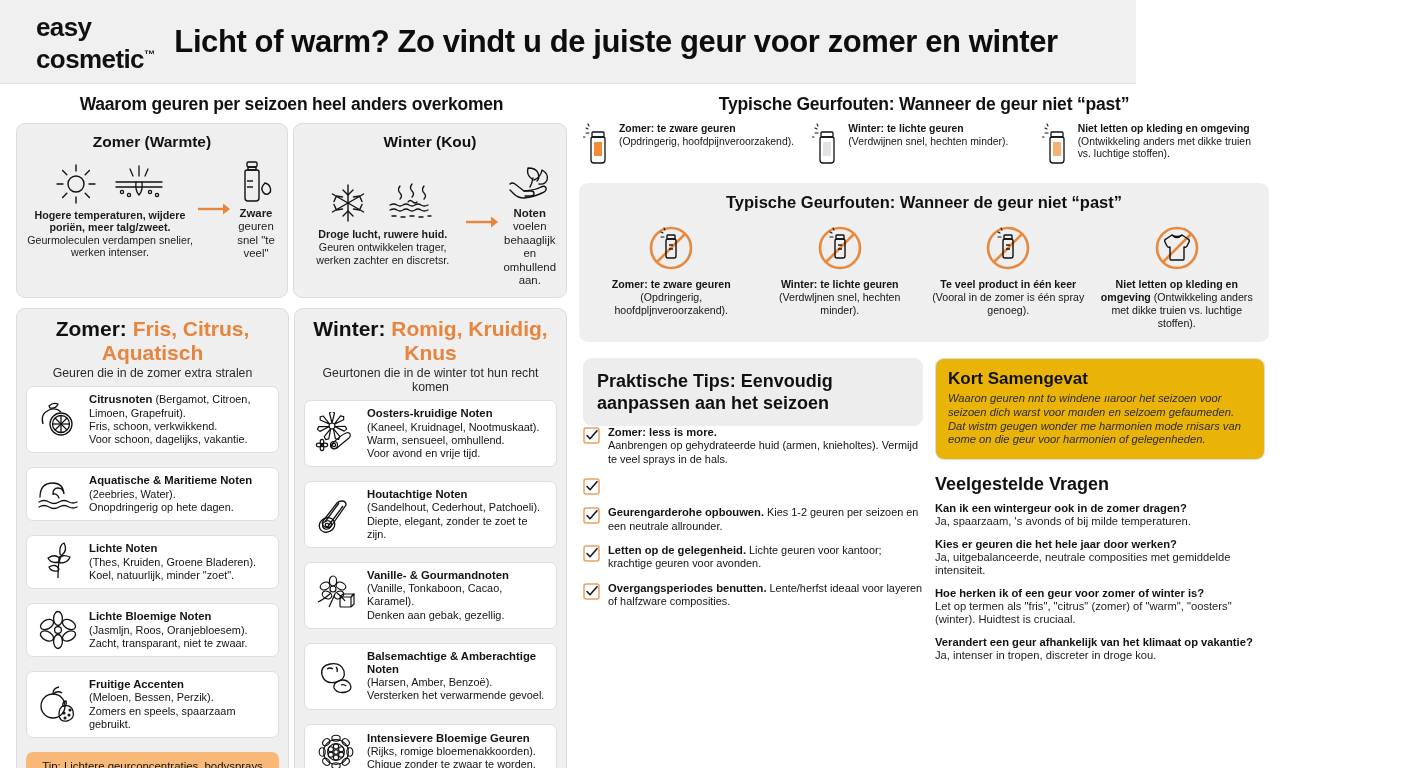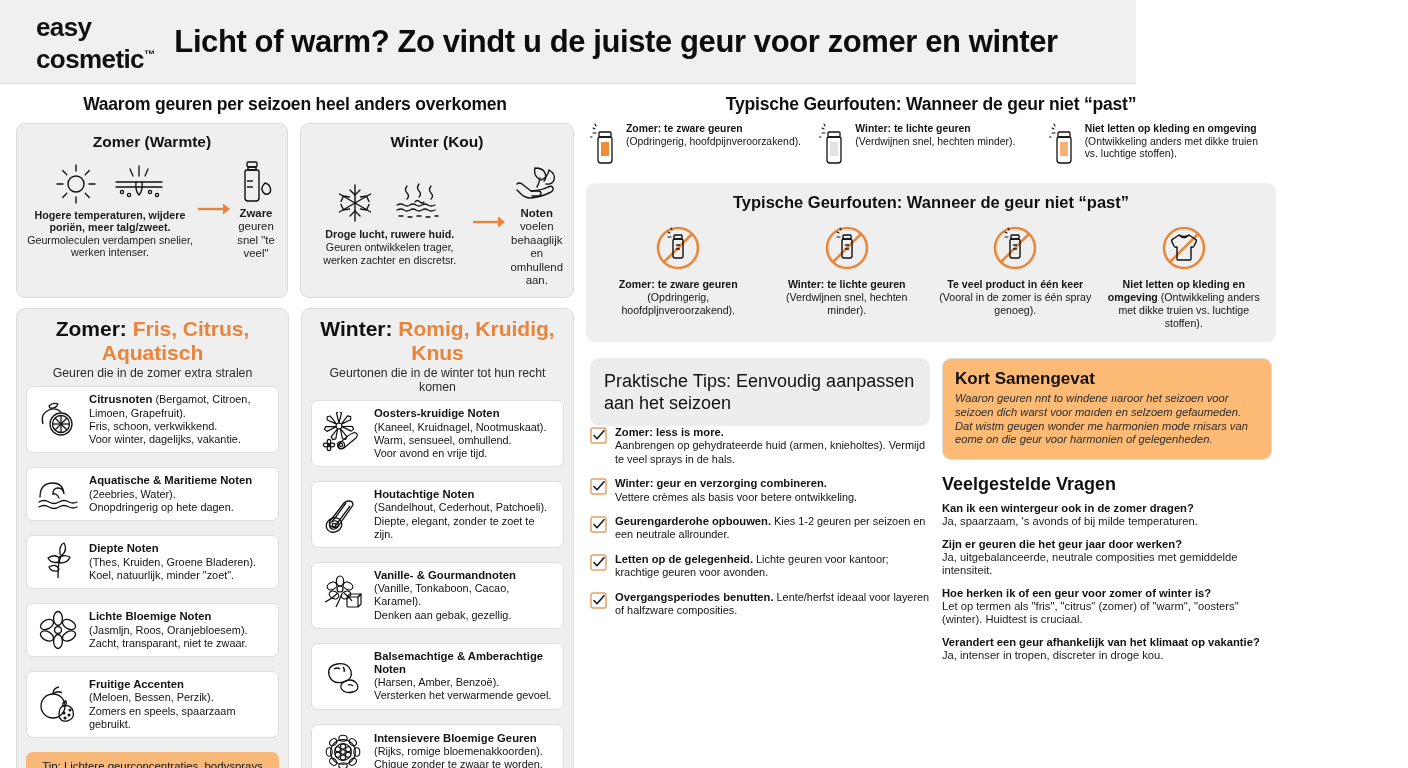--- a/index.html
+++ b/index.html
@@ -35,21 +35,21 @@
   
   .body-wrap { display: flex; padding: 8px 16px 0 16px; gap: 12px; }
   .col-left { width: 690px; }
   .col-right { width: 690px; }
 
   .section-title {
     text-align: center; font-size: 17.5px; font-weight: 700;
     color: #111; margin: 2px 0 8px 0; letter-spacing: -0.2px;
   }
 
-  .two-cards { display: flex; gap: 12px; justify-content: flex-end; }
+  .two-cards { display: flex; gap: 5px; justify-content: flex-end; }
   .card {
     background: #efefef; border: 1px solid #dcdcdc; border-radius: 9px;
     flex: 1 1 0; padding: 9px 10px 10px 10px;
   }
   .card-title {
     text-align: center; font-size: 15.5px; font-weight: 700; color: #111;
     margin-bottom: 6px;
   }
   .season-flow { display: flex; align-items: center; justify-content: center; gap: 4px; }
   .flow-left { flex: 1 1 auto; text-align: center; }
@@ -105,30 +105,30 @@
   .g4 .gt { font-size: 10.6px; line-height: 13px; color: #141414; margin-top: 2px; }
   .g4 .gt b { font-weight: 700; }
 
   
   .lower { display:flex; gap: 12px; margin-top: 16px; padding: 0 4px; }
   .lower-l { width: 340px; }
   .lower-r { width: 330px; }
 
   .tips-head {
     background: #ededed; border-radius: 9px; padding: 12px 14px;
-    font-size: 18px; font-weight: 400; line-height: 22px; color: #111;
+    font-size: 18px; font-weight: 700; line-height: 22px; color: #111;
   }
   .tip-list { }
   .tip-row { display: flex; gap: 8px; margin-bottom: 11px; align-items: flex-start; }
   .tip-chk { width: 17px; flex: 0 0 17px; padding-top: 1px;}
   .tip-tx { font-size: 10.9px; line-height: 13.4px; color: #131313; }
   .tip-tx b { font-weight: 700; font-size: 11.2px; }
 
   .summary-box {
-    background: #fdba74; border: 1px solid #dcdcdc; border-radius: 9px;
+    background: #eab308; border: 1px solid #dcdcdc; border-radius: 9px;
     padding: 10px 12px 12px 12px;
   }
   .summary-title { font-size: 17px; font-weight: 700; color: #111; margin-bottom: 3px;}
   .summary-body { font-size: 11.2px; line-height: 13.8px; color: #2b2b2b; font-style: italic; }
 
   .faq-title { font-size: 18px; font-weight: 700; color: #111; margin: 14px 0 7px 0; }
   .faq-item { margin-bottom: 9px; }
   .faq-q { font-size: 11.2px; font-weight: 700; line-height: 13.2px; color: #111; }
   .faq-a { font-size: 11.2px; line-height: 13.4px; color: #1c1c1c; }
 
@@ -302,21 +302,21 @@
                 <circle cx="24" cy="24" r="8.5"></circle>
                 <line x1="24" y1="15.5" x2="24" y2="32.5"></line>
                   <line x1="15.5" y1="24" x2="32.5" y2="24"></line>
                 <line x1="18" y1="18" x2="30" y2="30"></line>
                   <line x1="18" y1="30" x2="30" y2="18"></line>
               </svg>
             </span>
             <span class="note-txt">
               <b>Citrusnoten</b><span> (Bergamot, Citroen, Limoen, Grapefruit).</span><br>
               <span>Fris, schoon, verkwikkend.</span><br>
-              <span>Voor winter, dagelijks, vakantie.</span>
+              <span>Voor schoon, dagelijks, vakantie.</span>
             </span>
           </div>
 
           <div class="note">
             <span class="note-ico">
               <svg width="44" height="38" viewBox="0 0 44 38" fill="none" stroke="#111" stroke-width="1.3" stroke-linecap="round">
                 <path d="M4 22 q0 -14 13 -14 q10 0 11 11 q-1 -6 -6 -6 q-5 0 -5 6"></path>
                 <path d="M17 19 q4 -1 6 4"></path>
                 <path d="M3 27 q5 -3 10 0 q5 3 10 0 q5 -3 10 0 q4 2 8 0"></path>
                 <path d="M3 32 q5 -3 10 0 q5 3 10 0 q5 -3 10 0 q4 2 8 0"></path>
@@ -333,21 +333,21 @@
             <span class="note-ico">
               <svg width="42" height="40" viewBox="0 0 42 40" fill="none" stroke="#111" stroke-width="1.3" stroke-linejoin="round">
                 <path d="M21 36 q0 -14 2 -22"></path>
                 <path d="M23 12 q-1 -9 4 -11 q4 7 -2 12 q-1 1 -2 -1z"></path>
                 <path d="M22 20 q-8 2 -11 -4 q8 -5 12 1z"></path>
                 <path d="M23 21 q8 0 10 -6 q-9 -4 -11 3z"></path>
                 <path d="M21 29 q-7 1 -9 -4 q7 -4 10 2z"></path>
               </svg>
             </span>
             <span class="note-txt">
-              <b>Diepte Noten</b><br>
+              <b>Lichte Noten</b><br>
               <span>(Thes, Kruiden, Groene Bladeren).</span><br>
               <span>Koel, natuurlijk, minder "zoet".</span>
             </span>
           </div>
 
           <div class="note">
             <span class="note-ico">
               <svg width="42" height="40" viewBox="0 0 42 40" fill="none" stroke="#111" stroke-width="1.3">
                 <circle cx="21" cy="20" r="3.4"></circle>
                 <ellipse cx="21" cy="8.5" rx="4.4" ry="7"></ellipse>
@@ -705,24 +705,20 @@
               </span>
             </div>
 
             <div class="tip-row">
               <span class="tip-chk">
                 <svg width="17" height="17" viewBox="0 0 17 17" fill="none">
                     <rect x="1" y="1" width="15" height="15" rx="2" stroke="#E9A060" stroke-width="1.5"></rect>
                     <path d="M4 8.5 l3 3.2 l7 -8" stroke="#1b1b1b" stroke-width="1.6" fill="none" stroke-linecap="round" stroke-linejoin="round"></path>
                   </svg>
               </span>
-              <span class="tip-tx">
-                <b>Winter: geur en verzorging combineren.</b><br>
-                <span>Vettere crèmes als basis voor betere ontwikkeling.</span>
-              </span>
             </div>
 
             <div class="tip-row">
               <span class="tip-chk">
                 <svg width="17" height="17" viewBox="0 0 17 17" fill="none">
                     <rect x="1" y="1" width="15" height="15" rx="2" stroke="#E9A060" stroke-width="1.5"></rect>
                     <path d="M4 8.5 l3 3.2 l7 -8" stroke="#1b1b1b" stroke-width="1.6" fill="none" stroke-linecap="round" stroke-linejoin="round"></path>
                   </svg>
               </span>
               <span class="tip-tx">
@@ -762,21 +758,21 @@
             <div class="summary-body">Waaron geuren nnt to windene ııaroor het seizoen voor seizoen dich warst voor mɑıden en selzoem gefaumeden. Dat wistm geugen wonder me harmonien mode rnisars van eome on die geur voor harmonien of gelegenheden.</div>
           </div>
 
           <div class="faq-title">Veelgestelde Vragen</div>
 
           <div class="faq-item">
             <div class="faq-q">Kan ik een wintergeur ook in de zomer dragen?</div>
             <div class="faq-a">Ja, spaarzaam, 's avonds of bij milde temperaturen.</div>
           </div>
           <div class="faq-item">
-            <div class="faq-q">Zijn er geuren die het geur jaar door werken?</div>
+            <div class="faq-q">Kies er geuren die het hele jaar door werken?</div>
             <div class="faq-a">Ja, uitgebalanceerde, neutrale composities met gemiddelde intensiteit.</div>
           </div>
           <div class="faq-item">
             <div class="faq-q">Hoe herken ik of een geur voor zomer of winter is?</div>
             <div class="faq-a">Let op termen als "fris", "citrus" (zomer) of "warm", "oosters" (winter). Huidtest is cruciaal.</div>
           </div>
           <div class="faq-item">
             <div class="faq-q">Verandert een geur afhankelijk van het klimaat op vakantie?</div>
             <div class="faq-a">Ja, intenser in tropen, discreter in droge kou.</div>
           </div>

